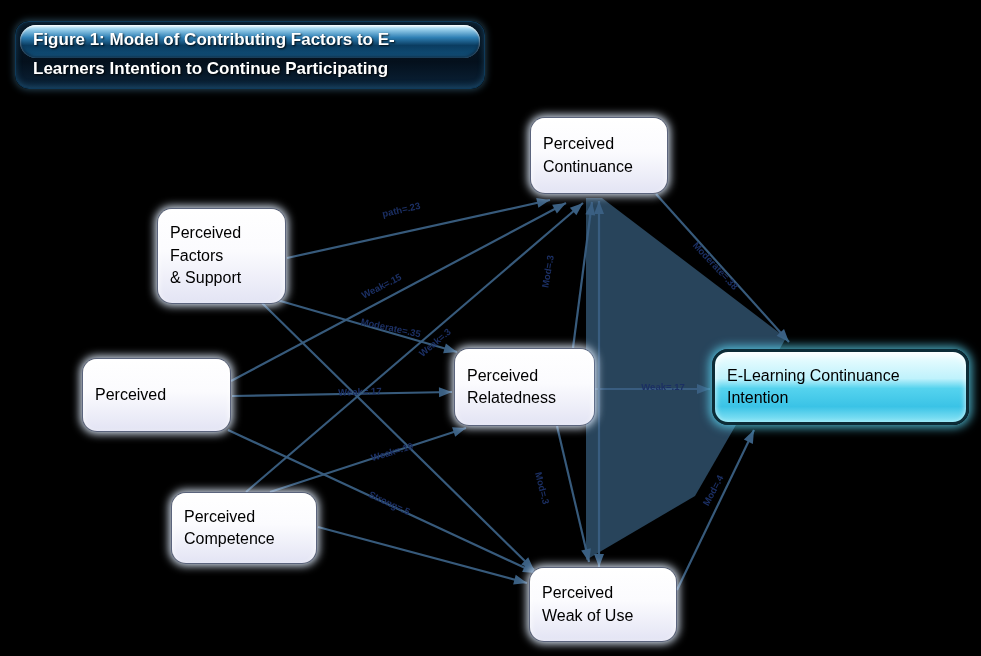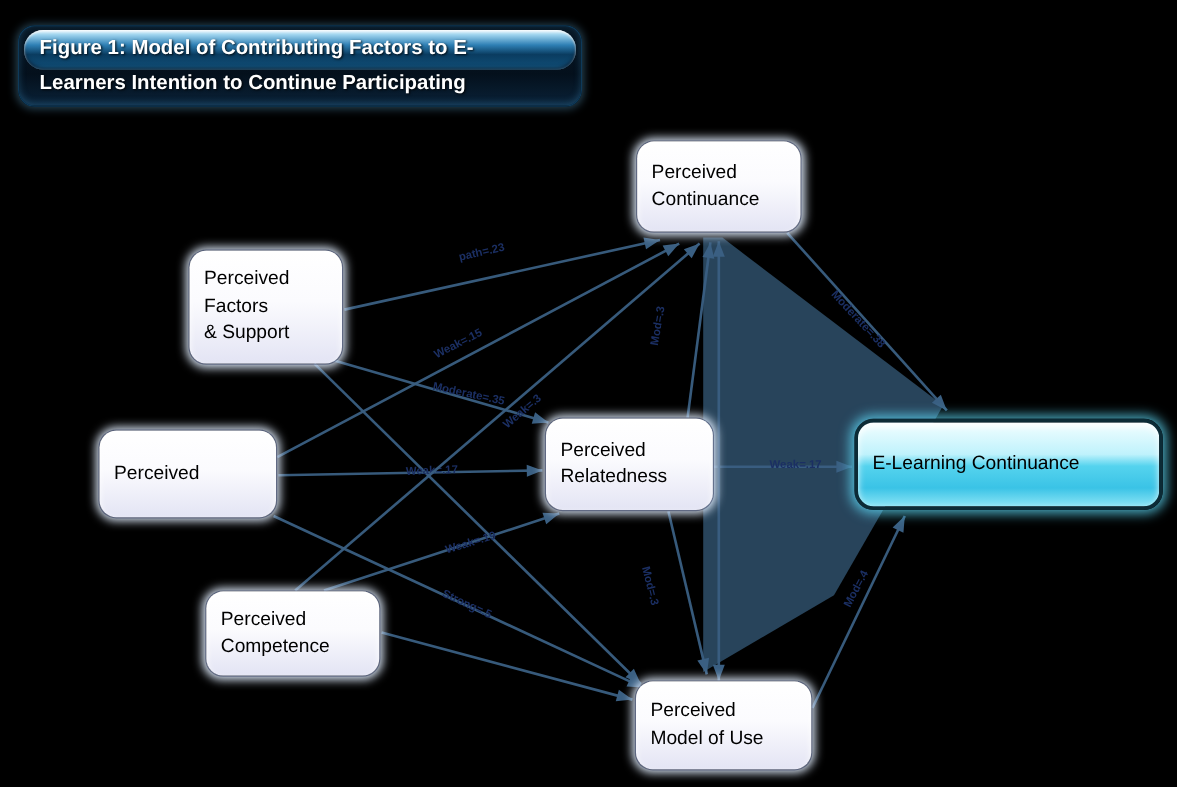--- a/index.html
+++ b/index.html
@@ -107,19 +107,20 @@
       <div class="node white" style="left: 531px; top: 118px; width: 136px; height: 75px;">
         <div class="nline">Perceived</div>
         <div class="nline">Continuance</div>
       </div>
       <div class="node white" style="left: 455px; top: 349px; width: 139px; height: 76px;">
         <div class="nline">Perceived</div>
         <div class="nline">Relatedness</div>
       </div>
       <div class="node white" style="left: 530px; top: 568px; width: 146px; height: 73px;">
         <div class="nline">Perceived</div>
-        <div class="nline">Model of Use</div>
+        <div class="nline">Weak of Use</div>
       </div>
       <div class="node cyan" style="left: 712px; top: 349px; width: 257px; height: 76px;">
         <div class="nline">E-Learning Continuance</div>
+        <div class="nline">Intention</div>
       </div>
     </div>
 </div>
 
 </body></html>

